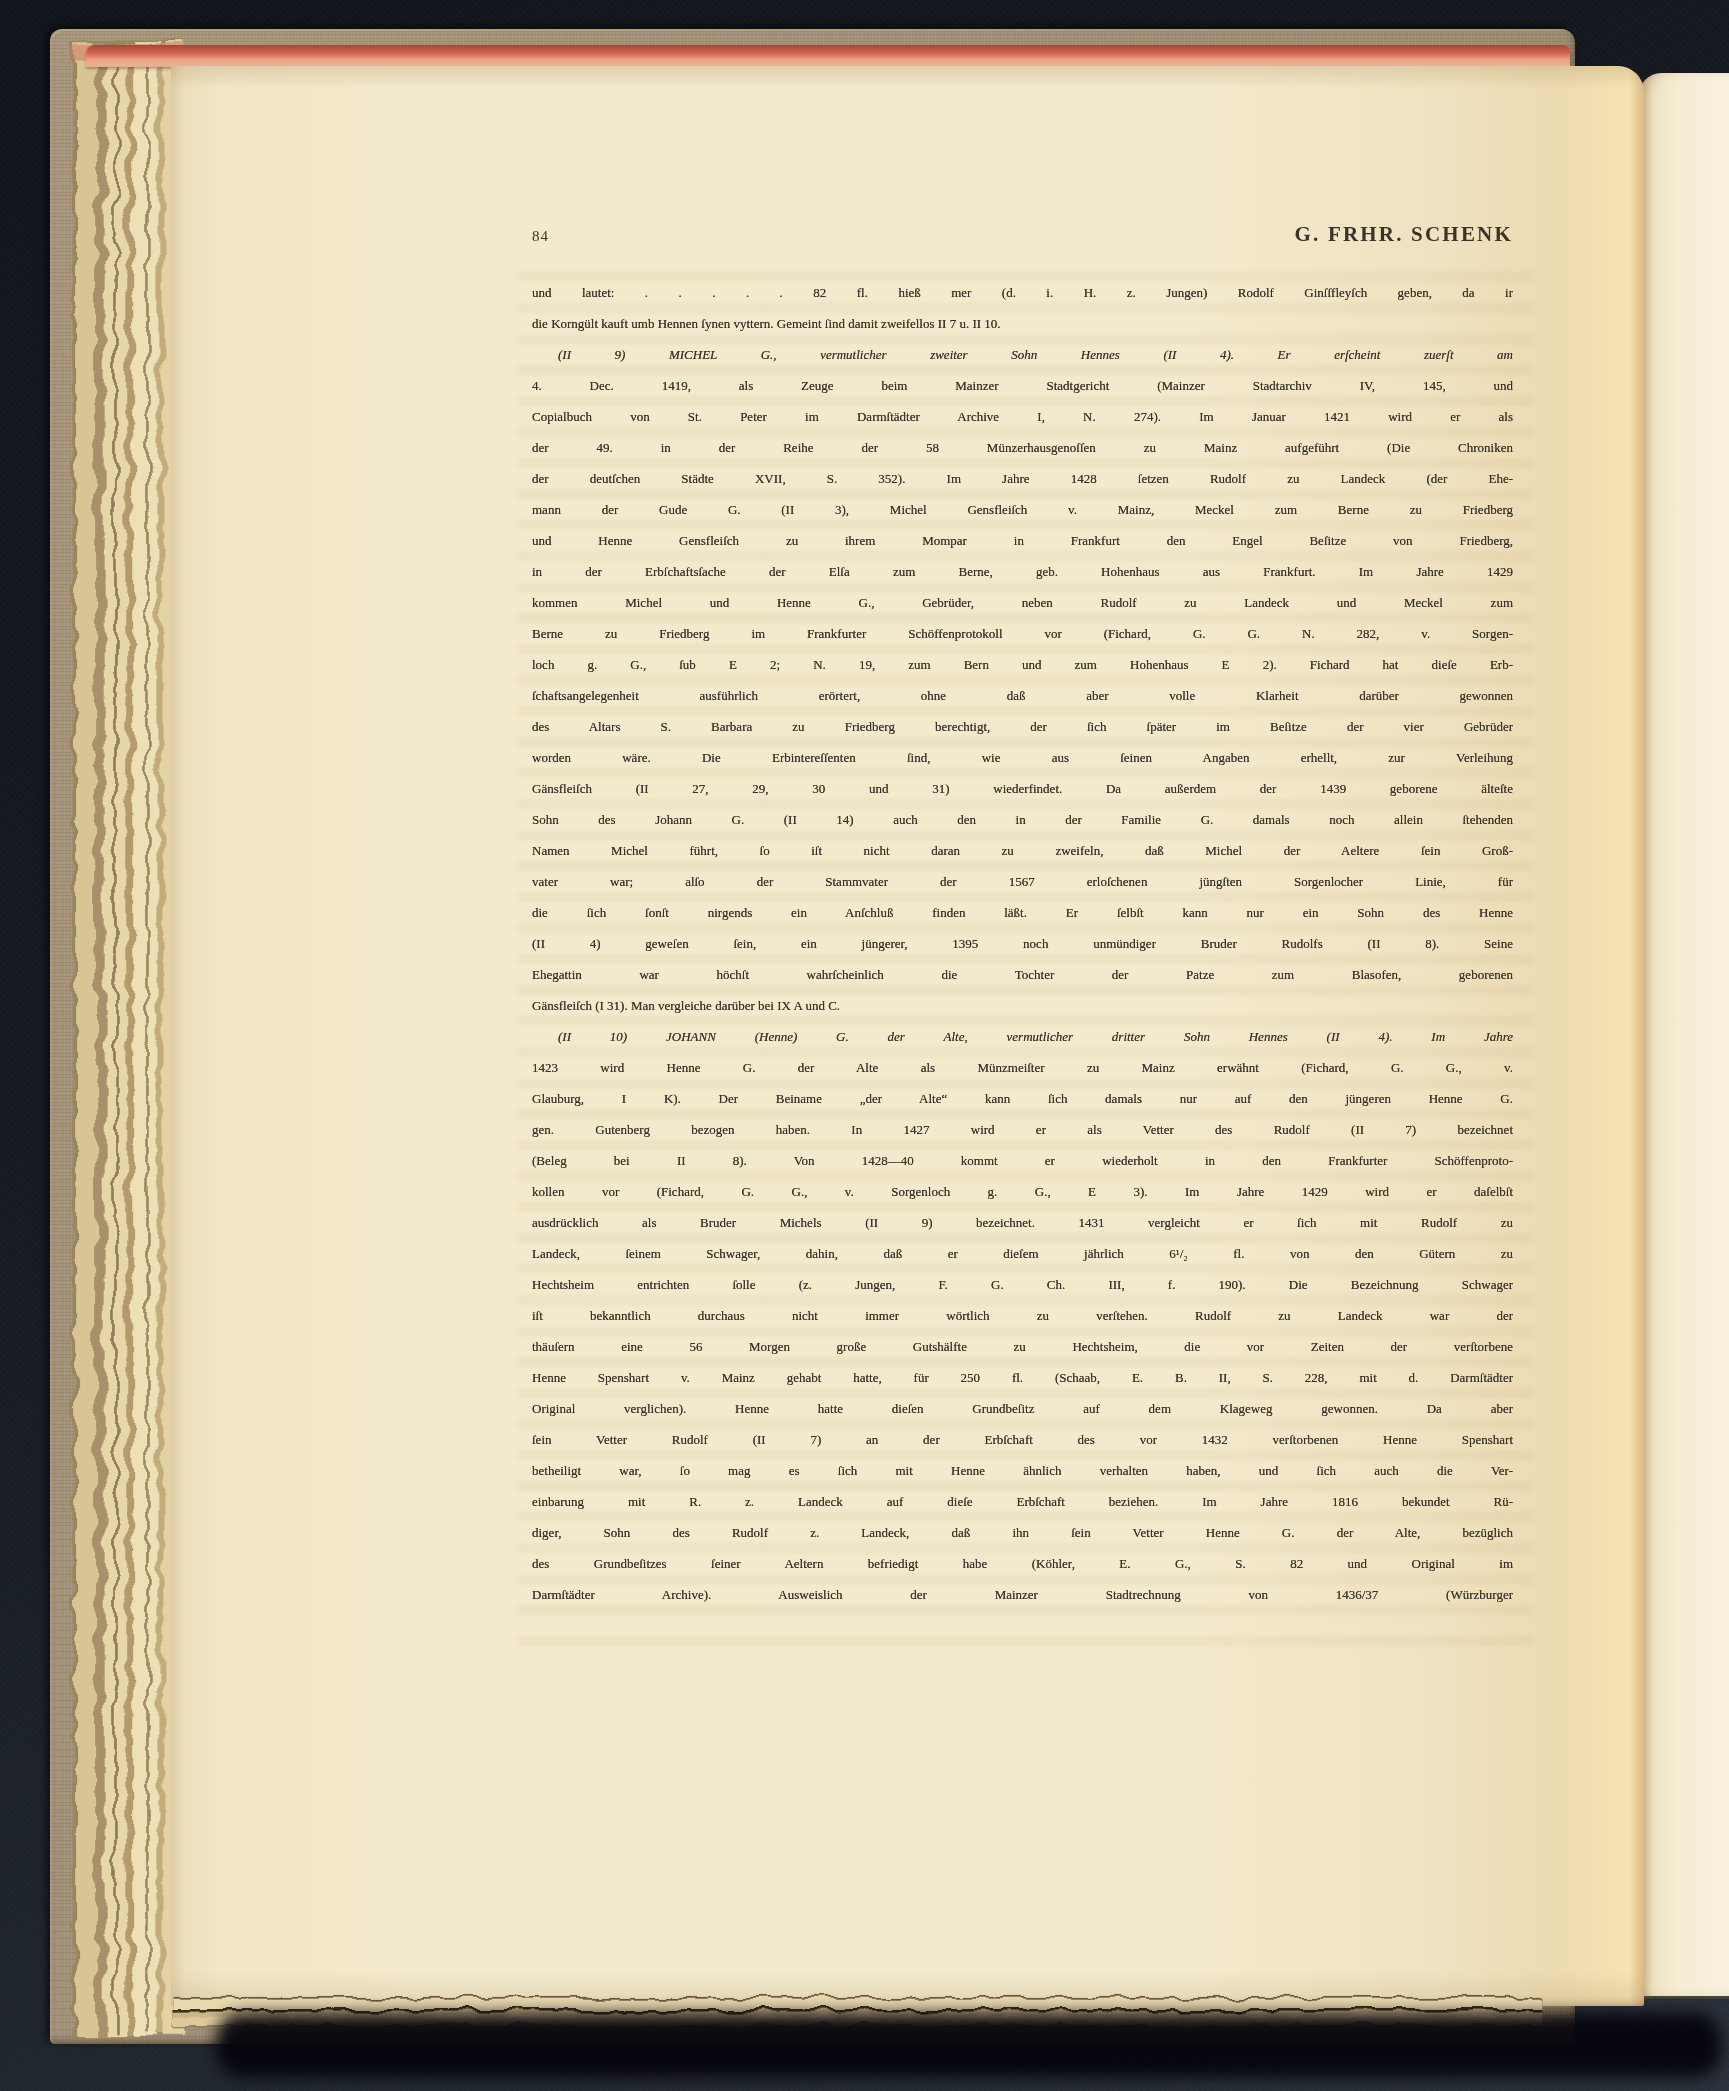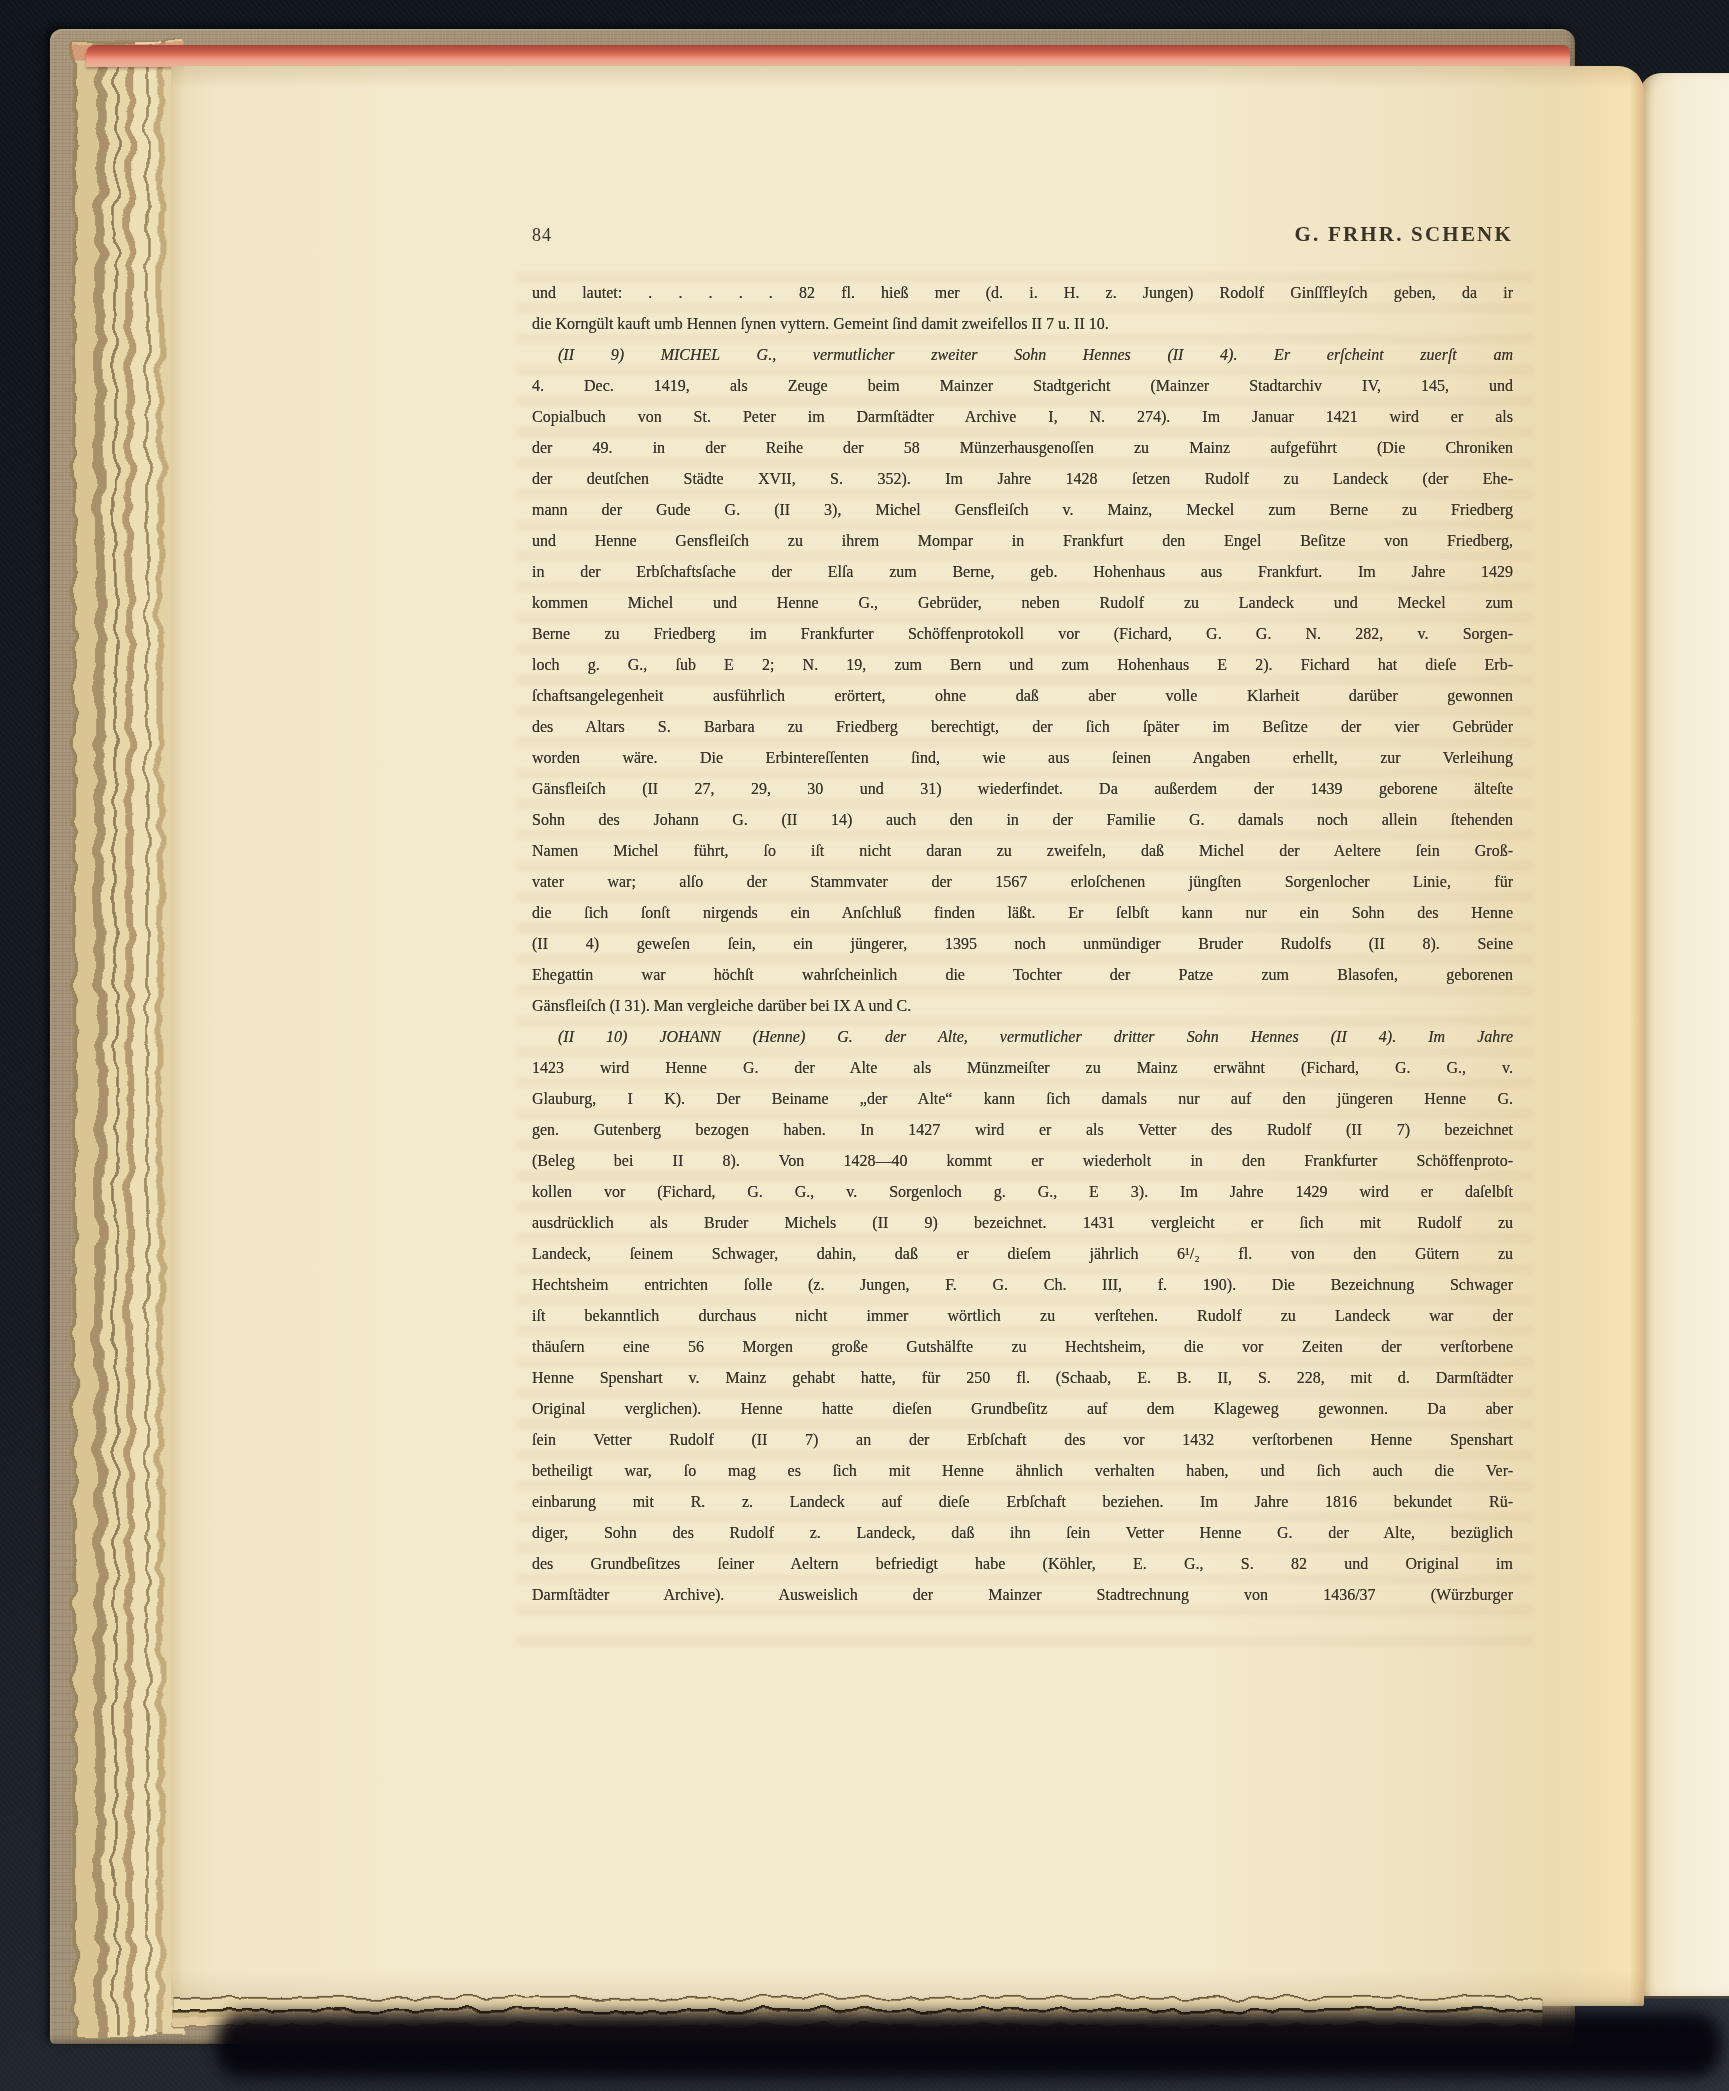--- a/index.html
+++ b/index.html
@@ -48,25 +48,25 @@
   .ghost{
     position:absolute;left:346px;top:206px;width:1016px;height:1375px;
     background:repeating-linear-gradient(180deg, rgba(146,118,60,0.06) 0 10.4px, rgba(146,118,60,0) 10.4px 31px);
     filter:blur(2.6px);pointer-events:none;
   }
   .header-row{
     position:absolute;left:361px;top:156px;width:981px;
     display:flex;justify-content:space-between;align-items:baseline;
     color:#39332a;
   }
-  .pagenum{font-size:18px;letter-spacing:0.9px;}
+  .pagenum{font-size:15px;letter-spacing:0.9px;}
   .running{font-size:21px;letter-spacing:2.2px;font-weight:bold;font-stretch:normal;}
   .textbody{
     position:absolute;left:361px;top:211px;width:981px;
-    font-size:16px;line-height:31px;color:#38322a;
+    font-size:13px;line-height:31px;color:#38322a;
     text-shadow:0 0 0.4px rgba(56,50,42,0.75);
   }
   .line{text-align:justify;text-align-last:justify;white-space:normal;}
   .line.end{text-align-last:left;}
   .line.indent{text-indent:26px;font-style:italic;}
   .deckle-bottom{position:absolute;left:164px;top:1978px;z-index:5;}
 </style>
 </head>
 <body>
 

